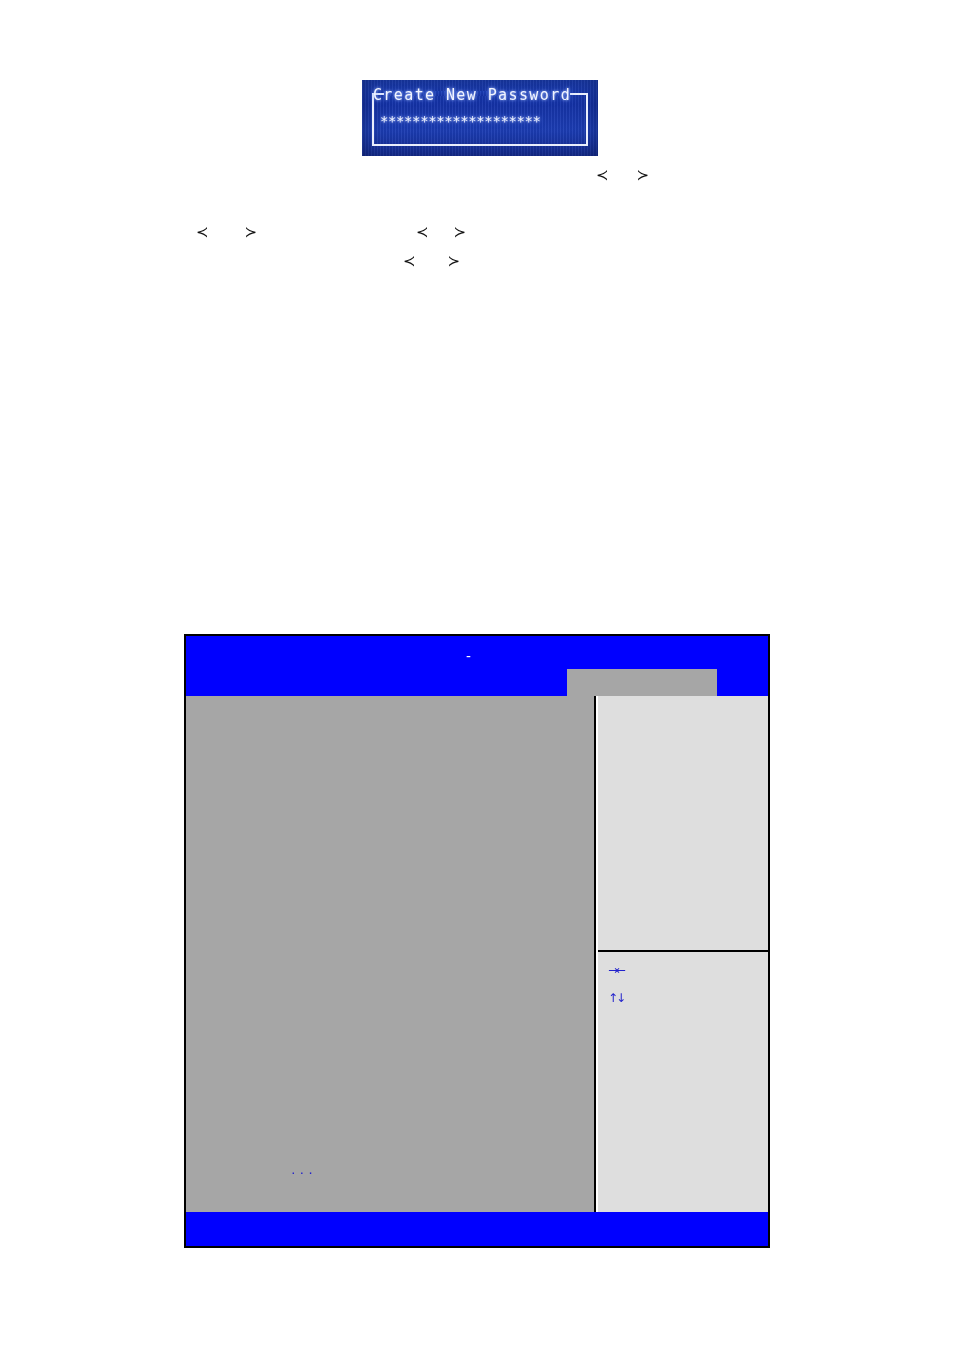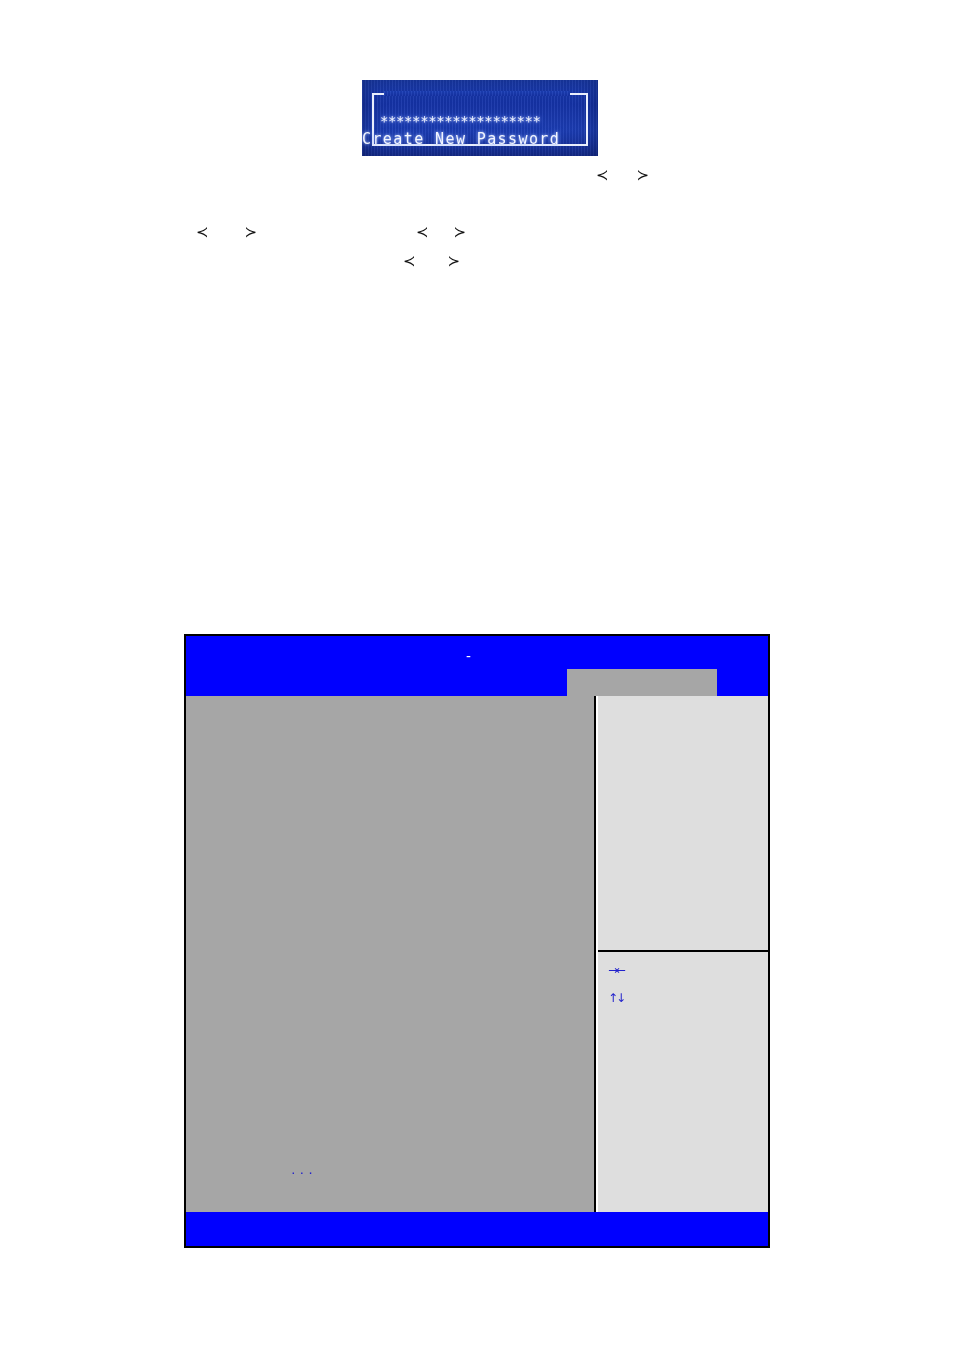--- a/index.html
+++ b/index.html
@@ -55,29 +55,28 @@
         rgba(255,255,255,0.055) 0px,
         rgba(255,255,255,0.055) 1px,
         rgba(0,0,0,0.06) 1px,
         rgba(0,0,0,0.06) 3px),
       linear-gradient(180deg, #1b3fb8 0%, #1533a8 100%);
   }
   #password-dialog .caption {
     position: absolute;
     left: 0;
     top: 6px;
-    width: 196px;
+    width: 220px;
     text-align: center;
     font-family: "DejaVu Sans Mono", monospace;
     font-size: 15px;
     letter-spacing: 1.4px;
     color: #f2f5ff;
     text-shadow: 0 0 3px rgba(190,210,255,0.95), 0 0 6px rgba(90,130,255,0.75);
     white-space: nowrap;
-    margin-top: 44px;
   }
   #password-dialog .pw-field {
     position: absolute;
     left: 18px;
     top: 33px;
     width: 200px;
     font-family: "DejaVu Sans Mono", monospace;
     font-size: 14px;
     letter-spacing: -0.4px;
     color: #eef2ff;

